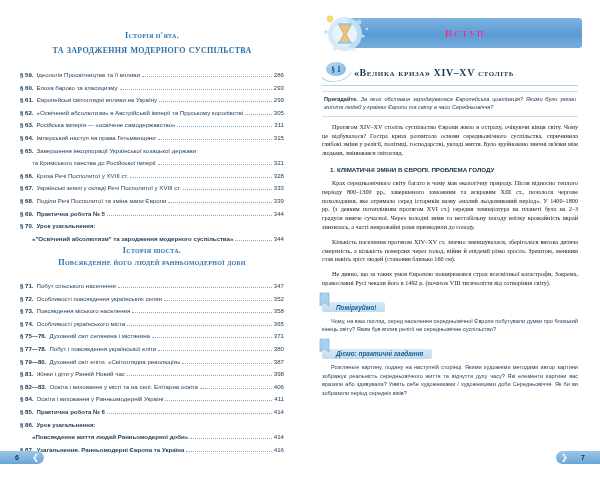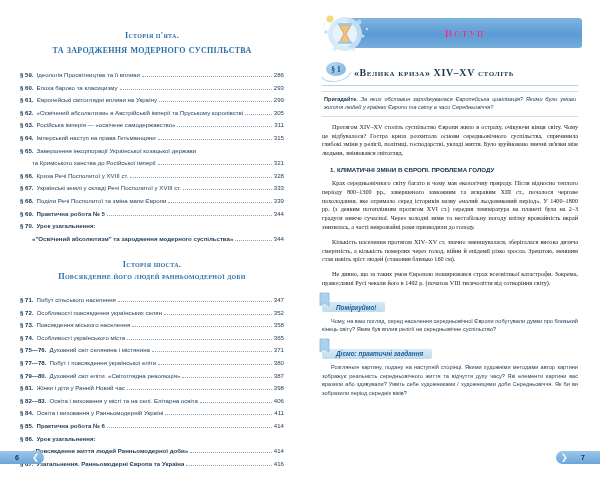--- a/index.html
+++ b/index.html
@@ -30,21 +30,21 @@
     text-align: center;
     color: #2b6fa8;
     font-family: "Liberation Serif", serif;
     font-variant: small-caps;
     letter-spacing: .3px;
     line-height: 1.45;
   }
   .toc-head .l1 { font-size: 8.2px; font-weight: bold; }
   .toc-head .l2 { font-size: 8.2px; font-weight: bold; }
   .toc-head .l3 { font-size: 11px; font-weight: bold; }
-  .toc-head.second { margin-top: 14px; }
+  .toc-head.second { }
 
   .toc-list { margin-top: 11px; }
   .toc-row {
     display: flex;
     align-items: baseline;
     font-size: 6.1px;
     color: #1b3a56;
     line-height: 1.35;
     padding: 2.2px 0;
     white-space: nowrap;

